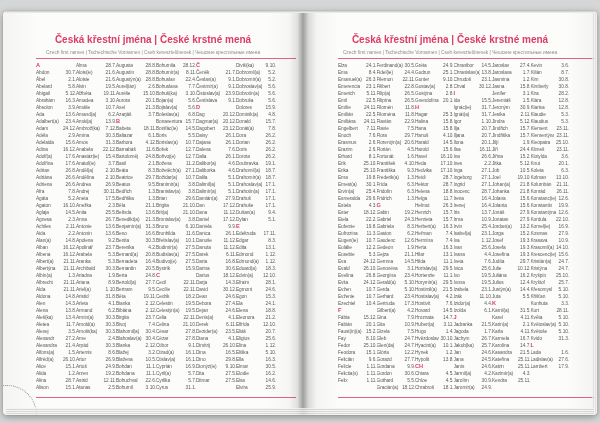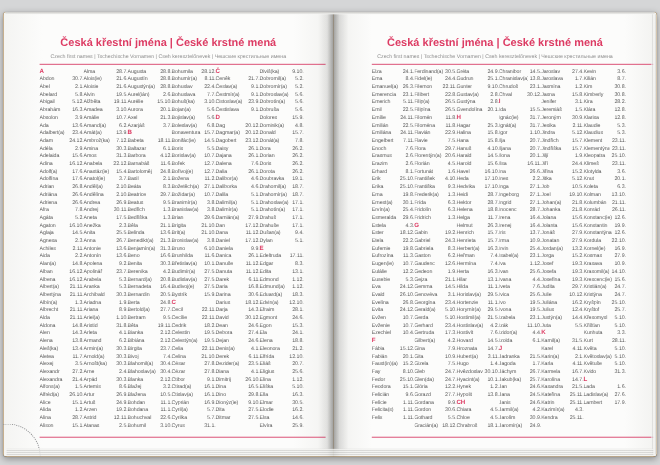--- a/index.html
+++ b/index.html
@@ -3,21 +3,21 @@
 <meta charset="utf-8">
 <style>
   html,body{margin:0;padding:0;}
   body{
     width:600px;height:423px;position:relative;overflow:hidden;
     background:#d5d6d7;
     font-family:"Liberation Sans", sans-serif;
   }
   .book{
     position:absolute;left:3px;top:11px;width:594px;height:404px;
-    background:#a16207;border-radius:3px;overflow:hidden;
+    background:#ef4444;border-radius:3px;overflow:hidden;
     box-shadow:0 2px 7px rgba(0,0,0,.35), 0 0 1px rgba(0,0,0,.25);
   }
   .edge-bottom{
     position:absolute;left:3px;right:3px;bottom:0;height:7px;
     background:repeating-linear-gradient(to bottom,#f2f2f0 0 1px,#d2d2d0 1px 2px);
     opacity:.8;
   }
   .edge-right{
     position:absolute;top:2px;bottom:2px;right:0;width:5px;
     background:repeating-linear-gradient(to right,#f2f2f0 0 1px,#d8d8d6 1px 2px);

